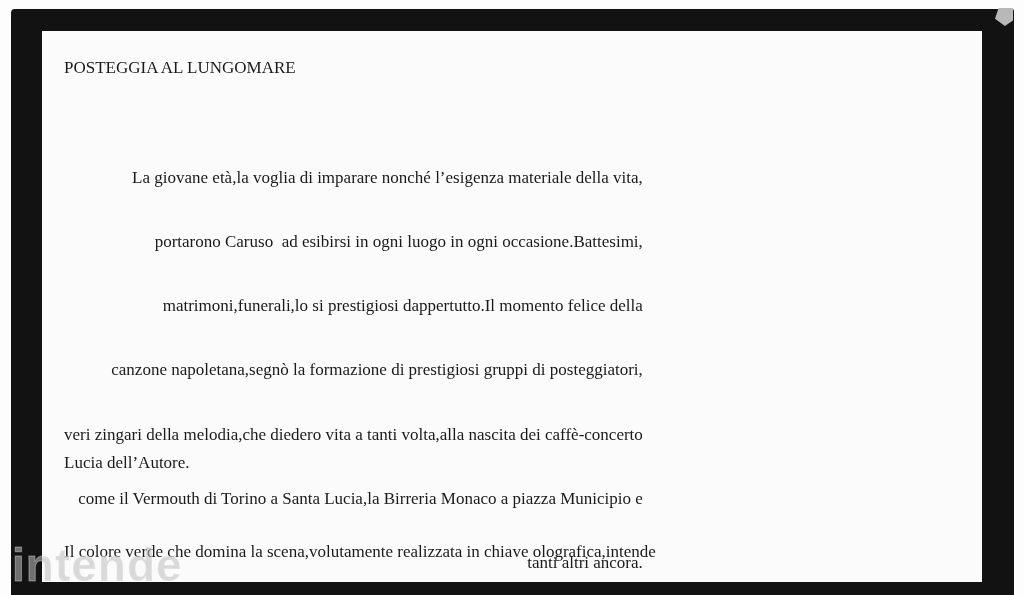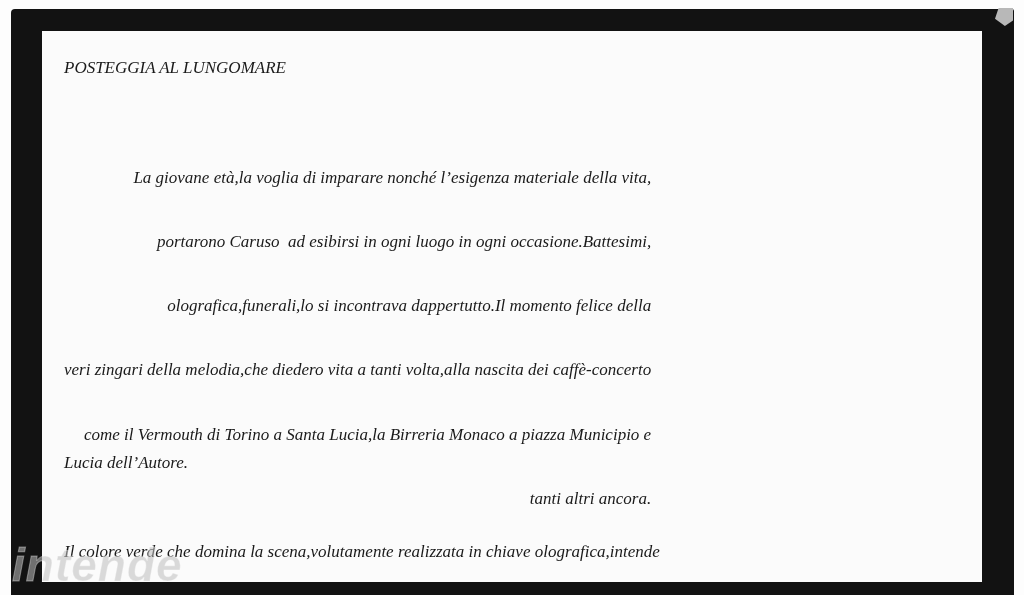--- a/index.html
+++ b/index.html
@@ -8,21 +8,20 @@
       width: 1024px;
       height: 595px;
       overflow: hidden;
       background: #ffffff;
     }
     .scan {
       position: absolute;
       left: 0; top: 0;
       width: 1024px; height: 595px;
       background: #fdfdfd;
-      font-style: italic;
     }
     .frame {
       position: absolute;
       left: 11px; top: 9px;
       width: 1003px; height: 586px;
       background: #121212;
       border-radius: 4px 2px 0 0;
     }
     .corner-tear {
       position: absolute;
@@ -78,21 +77,22 @@
 <div class="scan">
   <div class="frame"></div>
   <div class="corner-tear"></div>
   <div class="paper"></div>
 
   <div class="text title">POSTEGGIA AL LUNGOMARE</div>
 
   <div class="text para1">
     <span class="line">La giovane età,la voglia di imparare nonché l’esigenza materiale della vita,</span>
     <span class="line">portarono Caruso  ad esibirsi in ogni luogo in ogni occasione.Battesimi,</span>
-    <span class="line">olografica,funerali,lo si incontrava dappertutto.Il momento felice della</span>
+    <span class="line">matrimoni,funerali,lo si prestigiosi dappertutto.Il momento felice della</span>
+    <span class="line">canzone napoletana,segnò la formazione di prestigiosi gruppi di posteggiatori,</span>
     <span class="line">veri zingari della melodia,che diedero vita a tanti volta,alla nascita dei caffè-concerto</span>
     <span class="line">come il Vermouth di Torino a Santa Lucia,la Birreria Monaco a piazza Municipio e</span>
     <span class="line">tanti altri ancora.</span>
     
     
     
     
   </div>
 
   <div class="text note-title">Lucia dell’Autore.</div>

